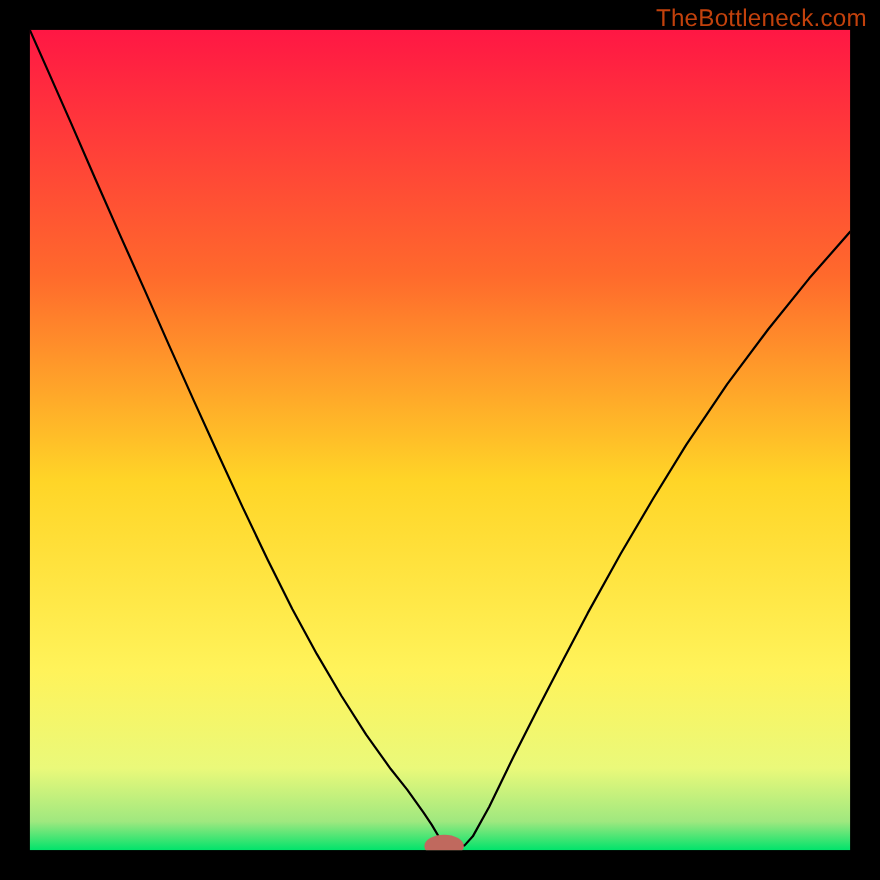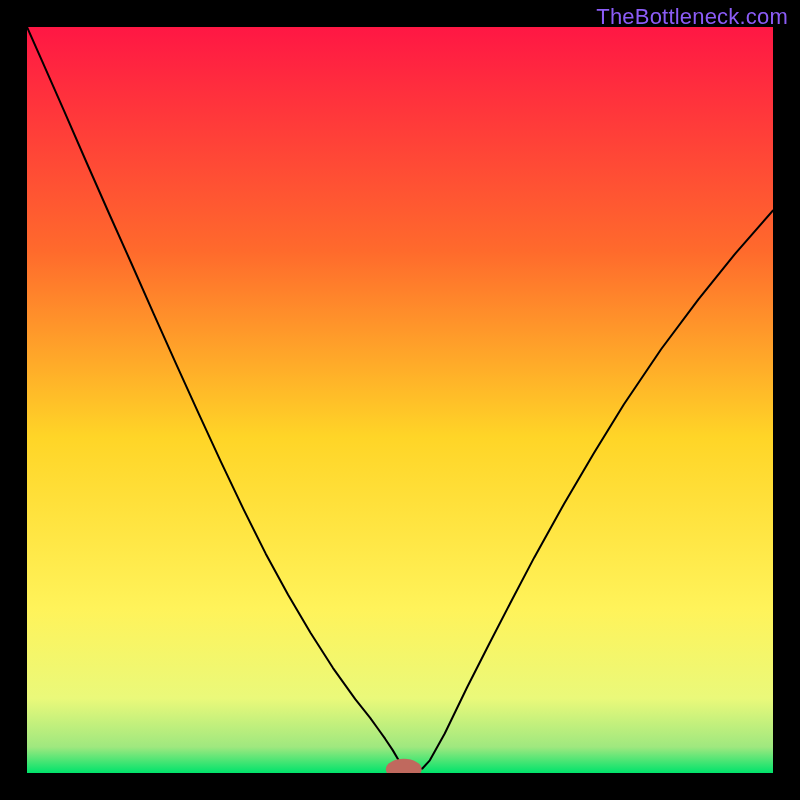--- a/index.html
+++ b/index.html
@@ -14,21 +14,21 @@
   .outer {
     position: relative;
     width: 800px;
     height: 800px;
     background: #000;
   }
   .watermark {
     position: absolute;
     top: 4px;
     right: 12px;
-    color: #8b5cf6;
+    color: #c2410c;
     font-size: 22px;
     font-weight: 500;
     letter-spacing: 0.2px;
     z-index: 5;
   }
   .plot {
     position: absolute;
     left: 27px;
     top: 27px;
     width: 746px;

